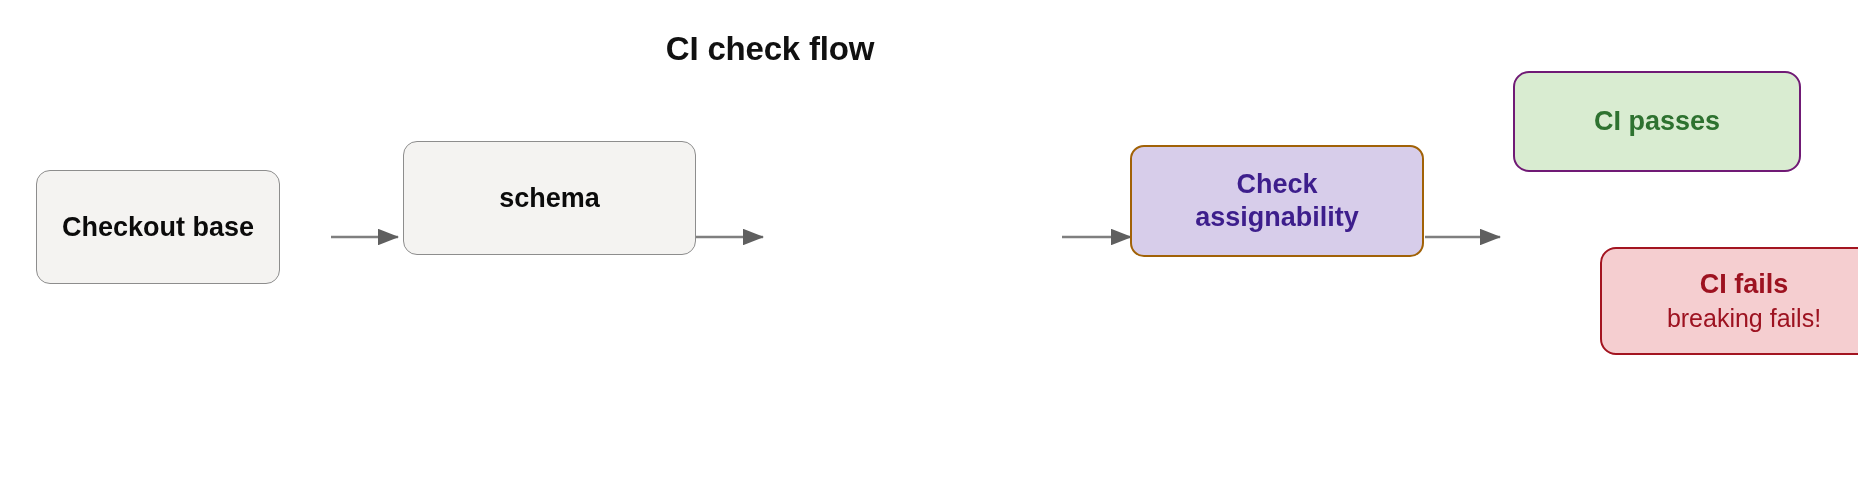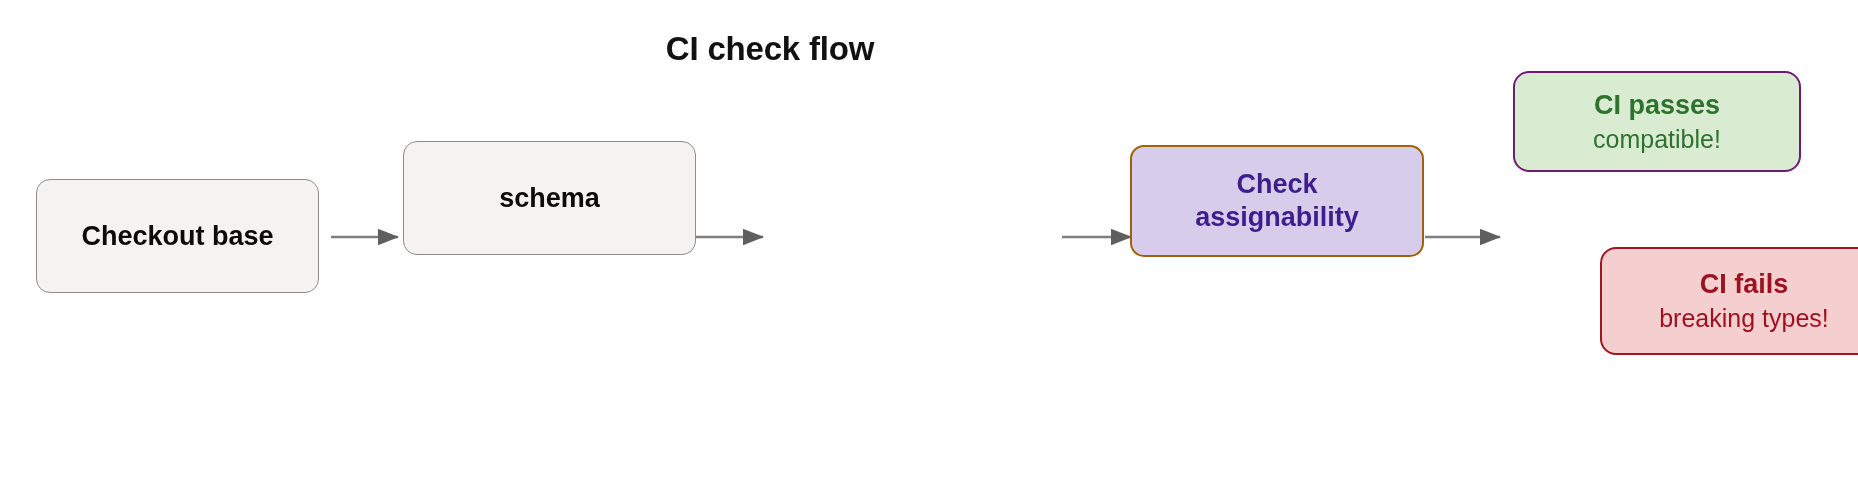--- a/index.html
+++ b/index.html
@@ -104,37 +104,36 @@
       <marker id="arrowhead" markerWidth="9" markerHeight="7" refX="8.5" refY="3.5" orient="auto" markerUnits="strokeWidth">
         <polygon points="0 0, 9 3.5, 0 7" fill="#5f5f5f"></polygon>
       </marker>
     </defs>
     <line x1="331" y1="237" x2="398" y2="237" stroke="#7f7f7f" stroke-width="2.4" marker-end="url(#arrowhead)"></line>
     <line x1="696" y1="237" x2="763" y2="237" stroke="#7f7f7f" stroke-width="2.4" marker-end="url(#arrowhead)"></line>
     <line x1="1062" y1="237" x2="1131" y2="237" stroke="#7f7f7f" stroke-width="2.4" marker-end="url(#arrowhead)"></line>
     <line x1="1425" y1="237" x2="1500" y2="237" stroke="#7f7f7f" stroke-width="2.4" marker-end="url(#arrowhead)"></line>
   </svg>
 
-  <div class="node node-process" style="left:36px; top:170px; width:283px; height:114px;margin-top:9px;">
+  <div class="node node-process" style="left:36px; top:170px; width:244px; height:114px;">
     <span class="node-line">Checkout base</span>
   </div>
 
   <div class="node node-process" style="left:403px; top:141px; width:293px; height:114px;">
     <span class="node-line">schema</span>
   </div>
 
 
   <div class="node node-decision" style="left:1130px; top:145px; width:294px; height:112px;">
     <span class="node-line">Check</span>
     <span class="node-line">assignability</span>
   </div>
 
   <div class="node node-pass" style="left:1513px; top:71px; width:288px; height:101px;">
     <span class="line-bold">CI passes</span>
-    <span class="line-sub">compatible!</span>
   </div>
 
   <div class="node node-fail" style="left:1600px; top:247px; width:288px; height:108px;">
     <span class="line-bold">CI fails</span>
-    <span class="line-sub">breaking types!</span>
+    <span class="line-sub">breaking fails!</span>
   </div>
 
 </div>
 
 </body></html>

